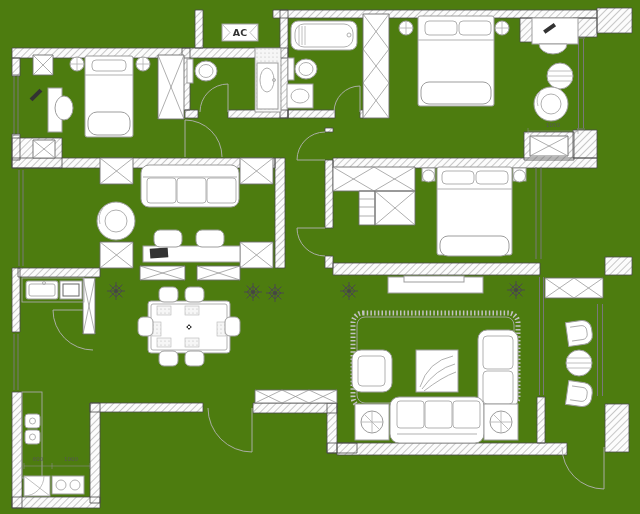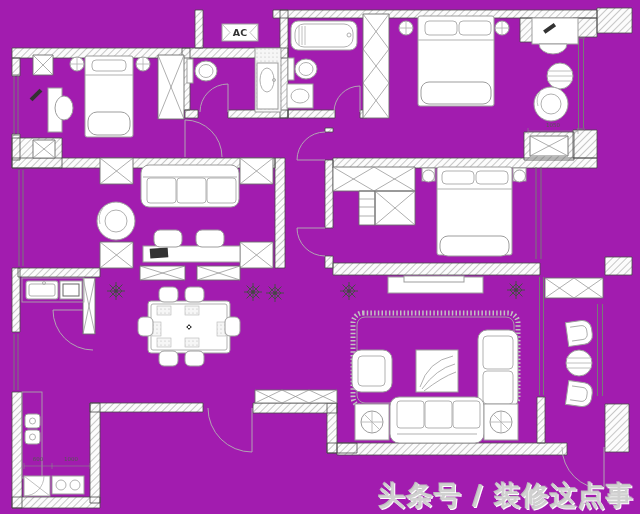--- a/index.html
+++ b/index.html
@@ -1,16 +1,16 @@
 <!DOCTYPE html>
 <html><head>
 <meta charset="utf-8">
 <style>
   html,body{margin:0;padding:0;background:#fff;}
-  .wrap{position:relative;width:640px;height:514px;background:#a21caf;overflow:hidden;
+  .wrap{position:relative;width:640px;height:514px;background:#4d7c0f;overflow:hidden;
         font-family:"DejaVu Sans",sans-serif;}
   .plan-svg{position:absolute;left:0;top:0;}
   .watermark{position:absolute;right:6px;bottom:0px;font-size:27px;font-weight:700;
      color:#d0d0d0;letter-spacing:1px;white-space:nowrap;
      text-shadow:1px 1px 0 #ffffff,-1px -1px 0 #bcbcbc;
      font-family:"DejaVu Sans",sans-serif;}
   
   .w{fill:url(#hatch);stroke:#4a4a4a;stroke-width:.8;}
   .stone{fill:url(#dots);stroke:#8a8a8a;stroke-width:.8;}
   .xbox{fill:#ffffff;stroke:#6e6e6e;stroke-width:.9;}
@@ -288,14 +288,13 @@
 
   <g>
     <use href="#plantSym" class="plant" x="116" y="291"></use>
     <use href="#plantSym" class="plant" x="253" y="292"></use>
     <use href="#plantSym" class="plant" x="275" y="293"></use>
     <use href="#plantSym" class="plant" x="349" y="291"></use>
     <use href="#plantSym" class="plant" x="516" y="290"></use>
   </g>
 </svg>
 
-<div class="watermark">头条号 / 装修这点事</div>
 </div>
 
 </body></html>

